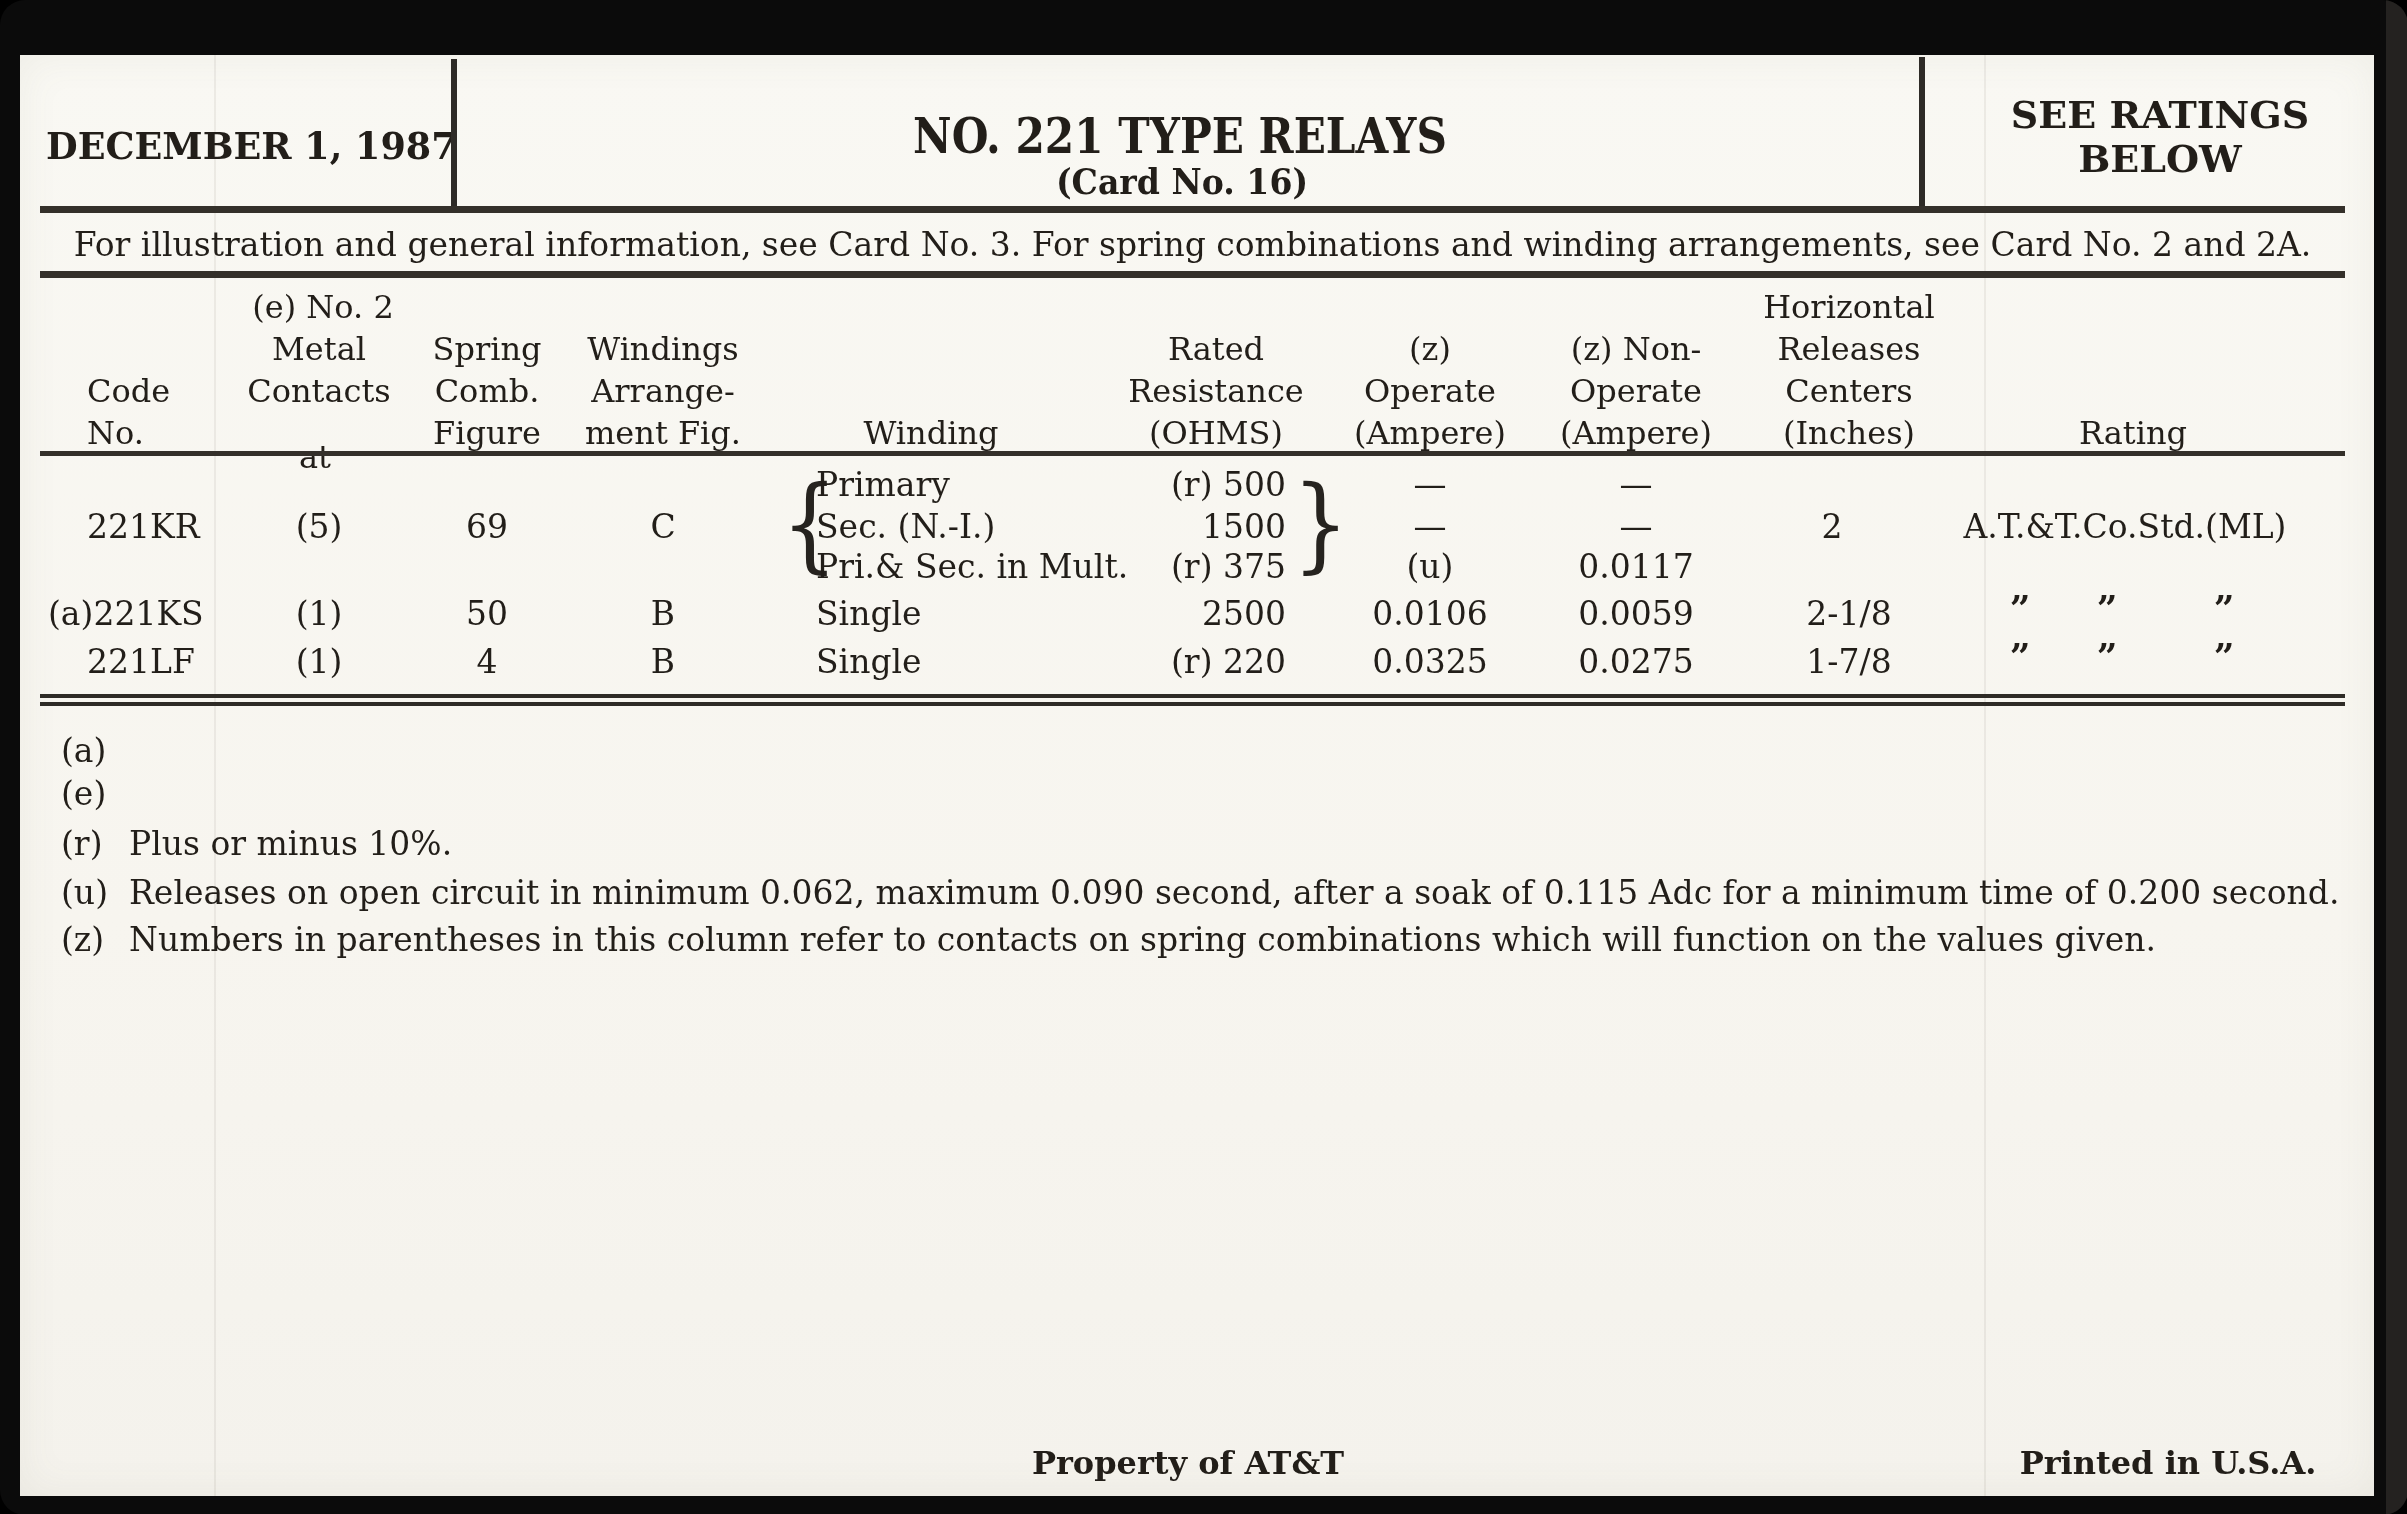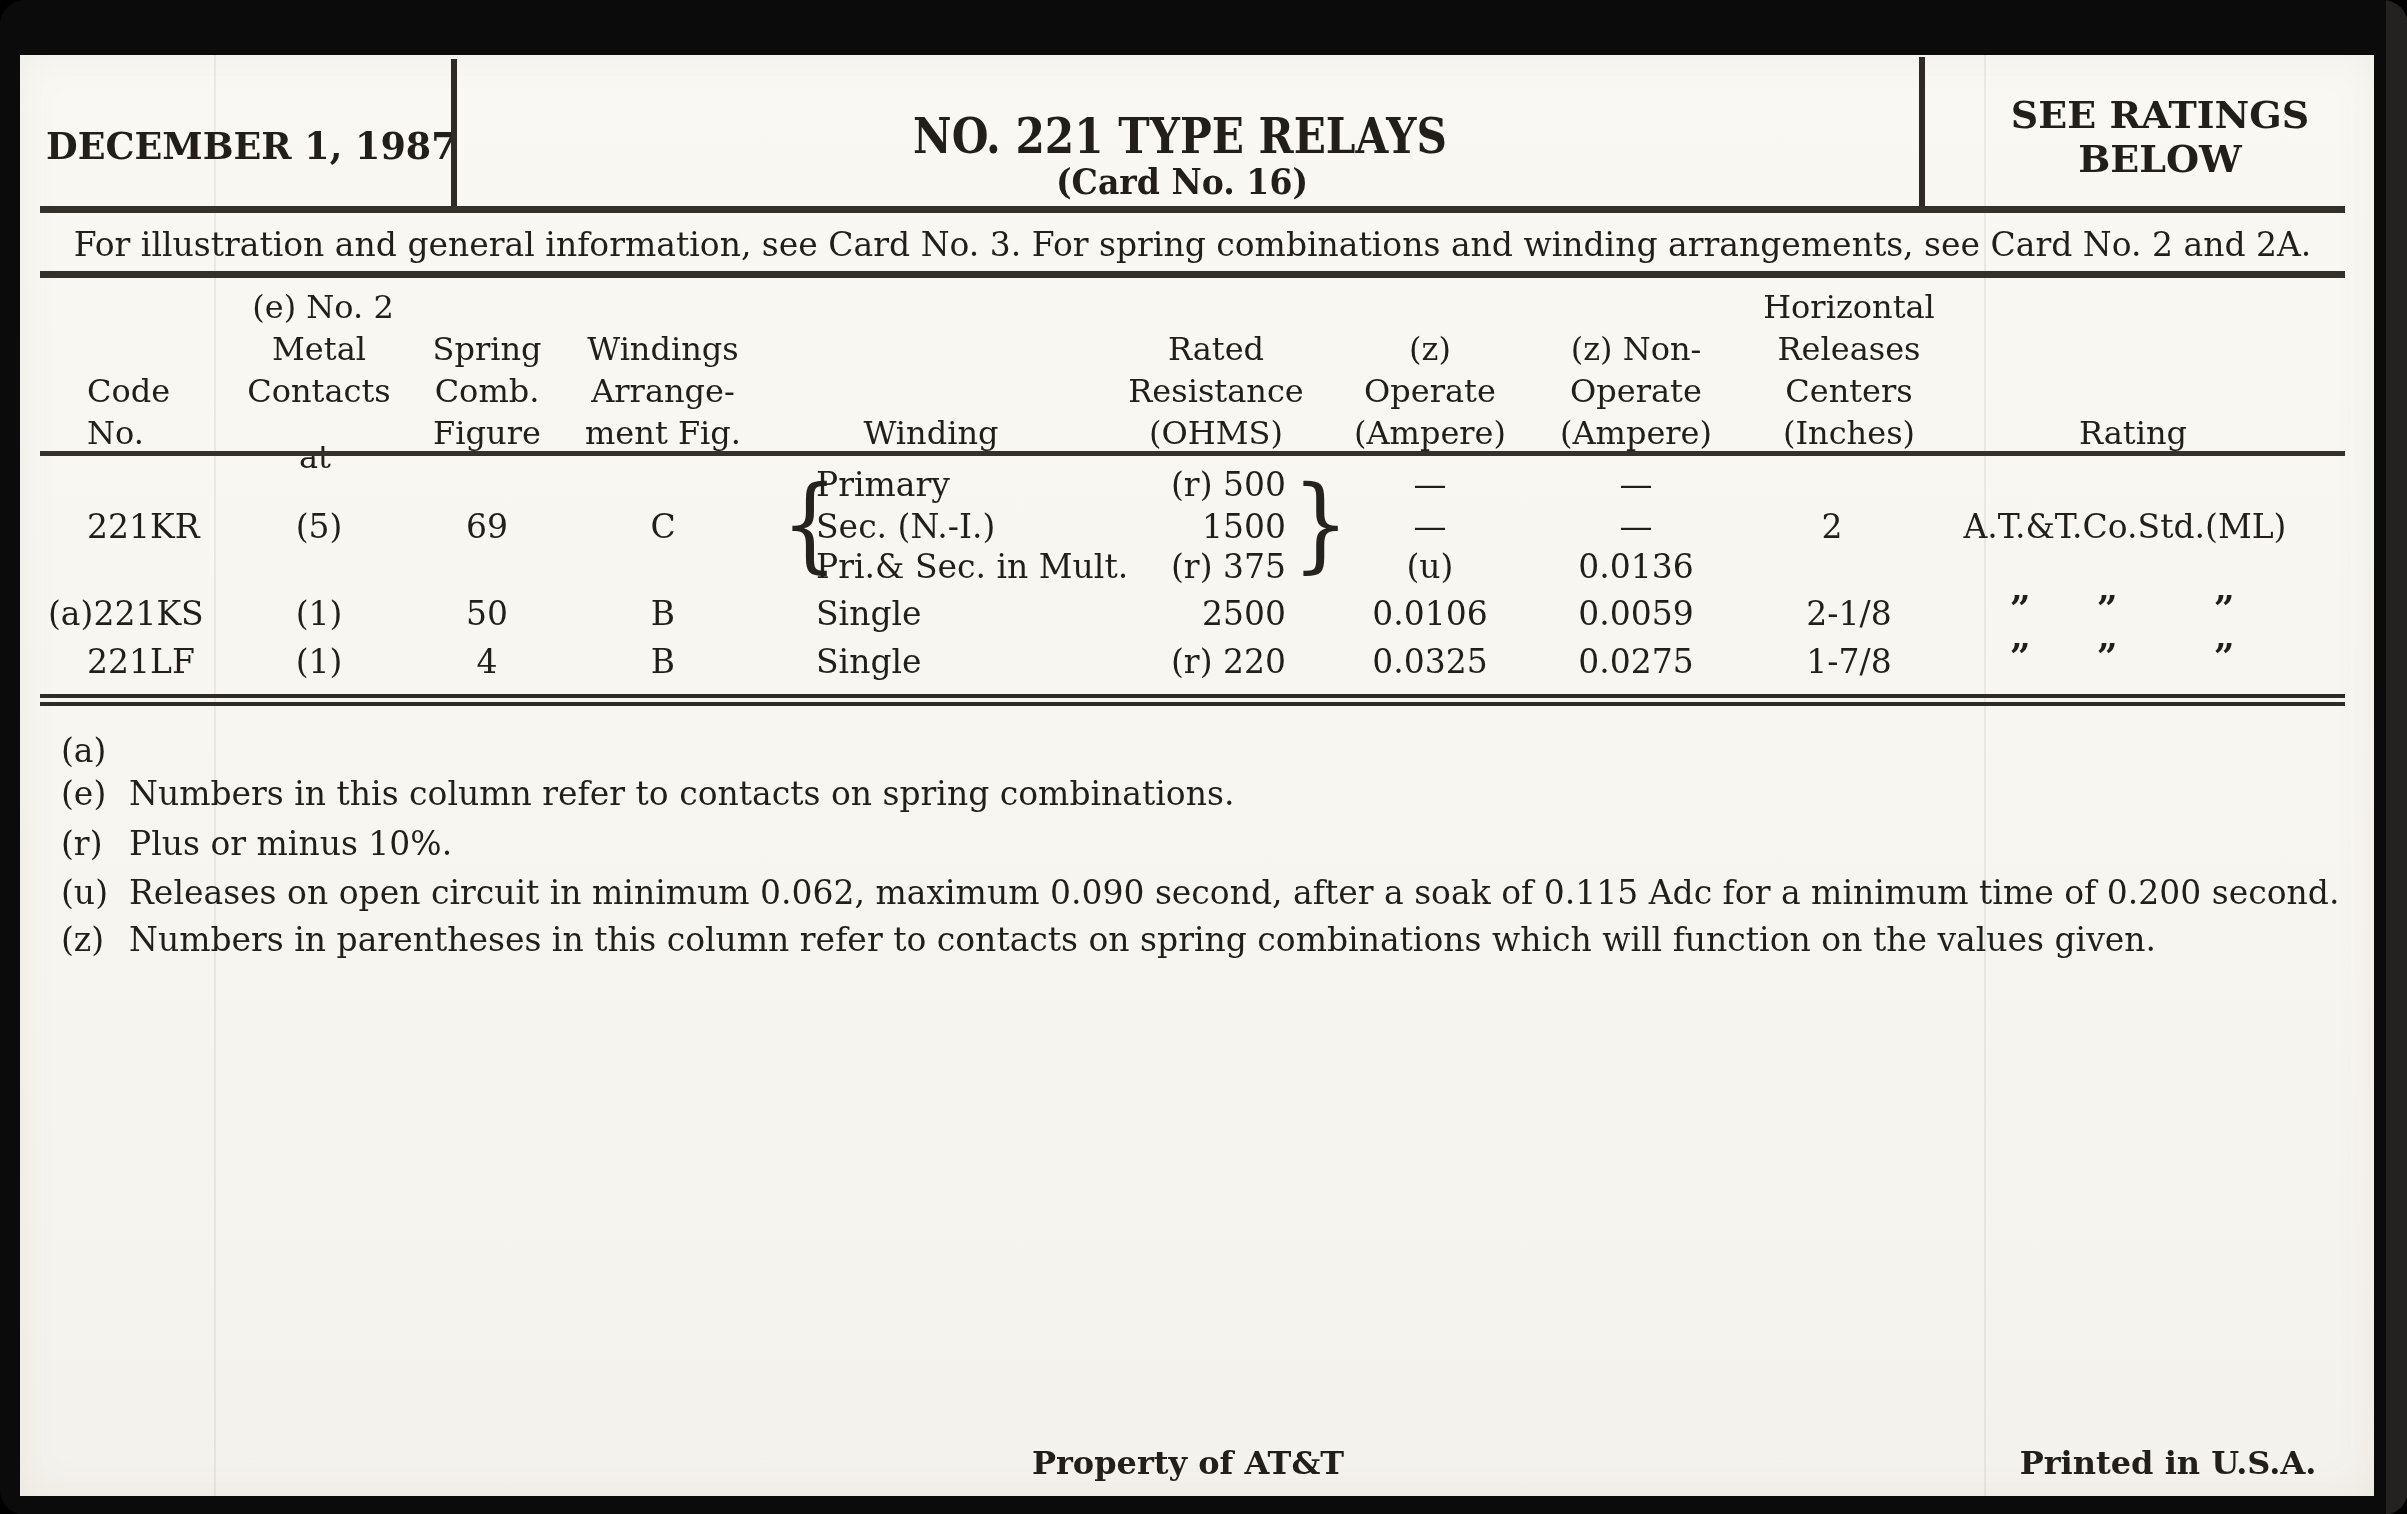--- a/index.html
+++ b/index.html
@@ -127,21 +127,21 @@
   <div class="t res" style="left:1040px;top:509px;">1500</div>
   <div class="t res" style="left:1040px;top:549px;">(r) 375</div>
   <div class="brace" style="left:1289px;top:461px;">}</div>
 
   <div class="t c" style="left:1430px;top:467px;">—</div>
   <div class="t c" style="left:1430px;top:509px;">—</div>
   <div class="t c" style="left:1430px;top:549px;">(u)</div>
 
   <div class="t c" style="left:1636px;top:467px;">—</div>
   <div class="t c" style="left:1636px;top:509px;">—</div>
-  <div class="t c" style="left:1636px;top:549px;">0.0136</div>
+  <div class="t c" style="left:1636px;top:549px;">0.0117</div>
 
   <div class="t c" style="left:1832px;top:509px;">2</div>
   <div class="t c" style="left:2125px;top:509px;">A.T.&amp;T.Co.Std.(ML)</div>
 
   <div class="t" style="left:48px;top:596px;">(a)221KS</div>
   <div class="t c" style="left:319px;top:596px;">(1)</div>
   <div class="t c" style="left:487px;top:596px;">50</div>
   <div class="t c" style="left:663px;top:596px;">B</div>
   <div class="t" style="left:816px;top:596px;">Single</div>
   <div class="t res" style="left:1040px;top:596px;">2500</div>
@@ -162,21 +162,20 @@
   <div class="t c" style="left:1636px;top:644px;">0.0275</div>
   <div class="t c" style="left:1849px;top:644px;">1-7/8</div>
   <div class="t c ditto" style="left:2020px;top:638px;">”</div>
   <div class="t c ditto" style="left:2107px;top:638px;">”</div>
   <div class="t c ditto" style="left:2224px;top:638px;">”</div>
 
   <div class="rule-double" style="left:40px;top:694px;width:2305px;"></div>
 
   <div class="t" style="left:61px;top:733px;">(a)</div>
   <div class="t" style="left:61px;top:776px;">(e)</div>
-  <div class="t" style="left:129px;top:776px;">Numbers in this column refer to contacts on spring combinations.</div>
   <div class="t" style="left:61px;top:826px;">(r)</div>
   <div class="t" style="left:129px;top:826px;">Plus or minus 10%.</div>
   <div class="t" style="left:61px;top:875px;">(u)</div>
   <div class="t" style="left:129px;top:875px;">Releases on open circuit in minimum 0.062, maximum 0.090 second, after a soak of 0.115 Adc for a minimum time of 0.200 second.</div>
   <div class="t" style="left:61px;top:922px;">(z)</div>
   <div class="t" style="left:129px;top:922px;">Numbers in parentheses in this column refer to contacts on spring combinations which will function on the values given.</div>
 
   <div class="t foot c" style="left:1188px;top:1445px;">Property of AT&amp;T</div>
   <div class="t foot c" style="left:2168px;top:1445px;">Printed in U.S.A.</div>
 </div>

